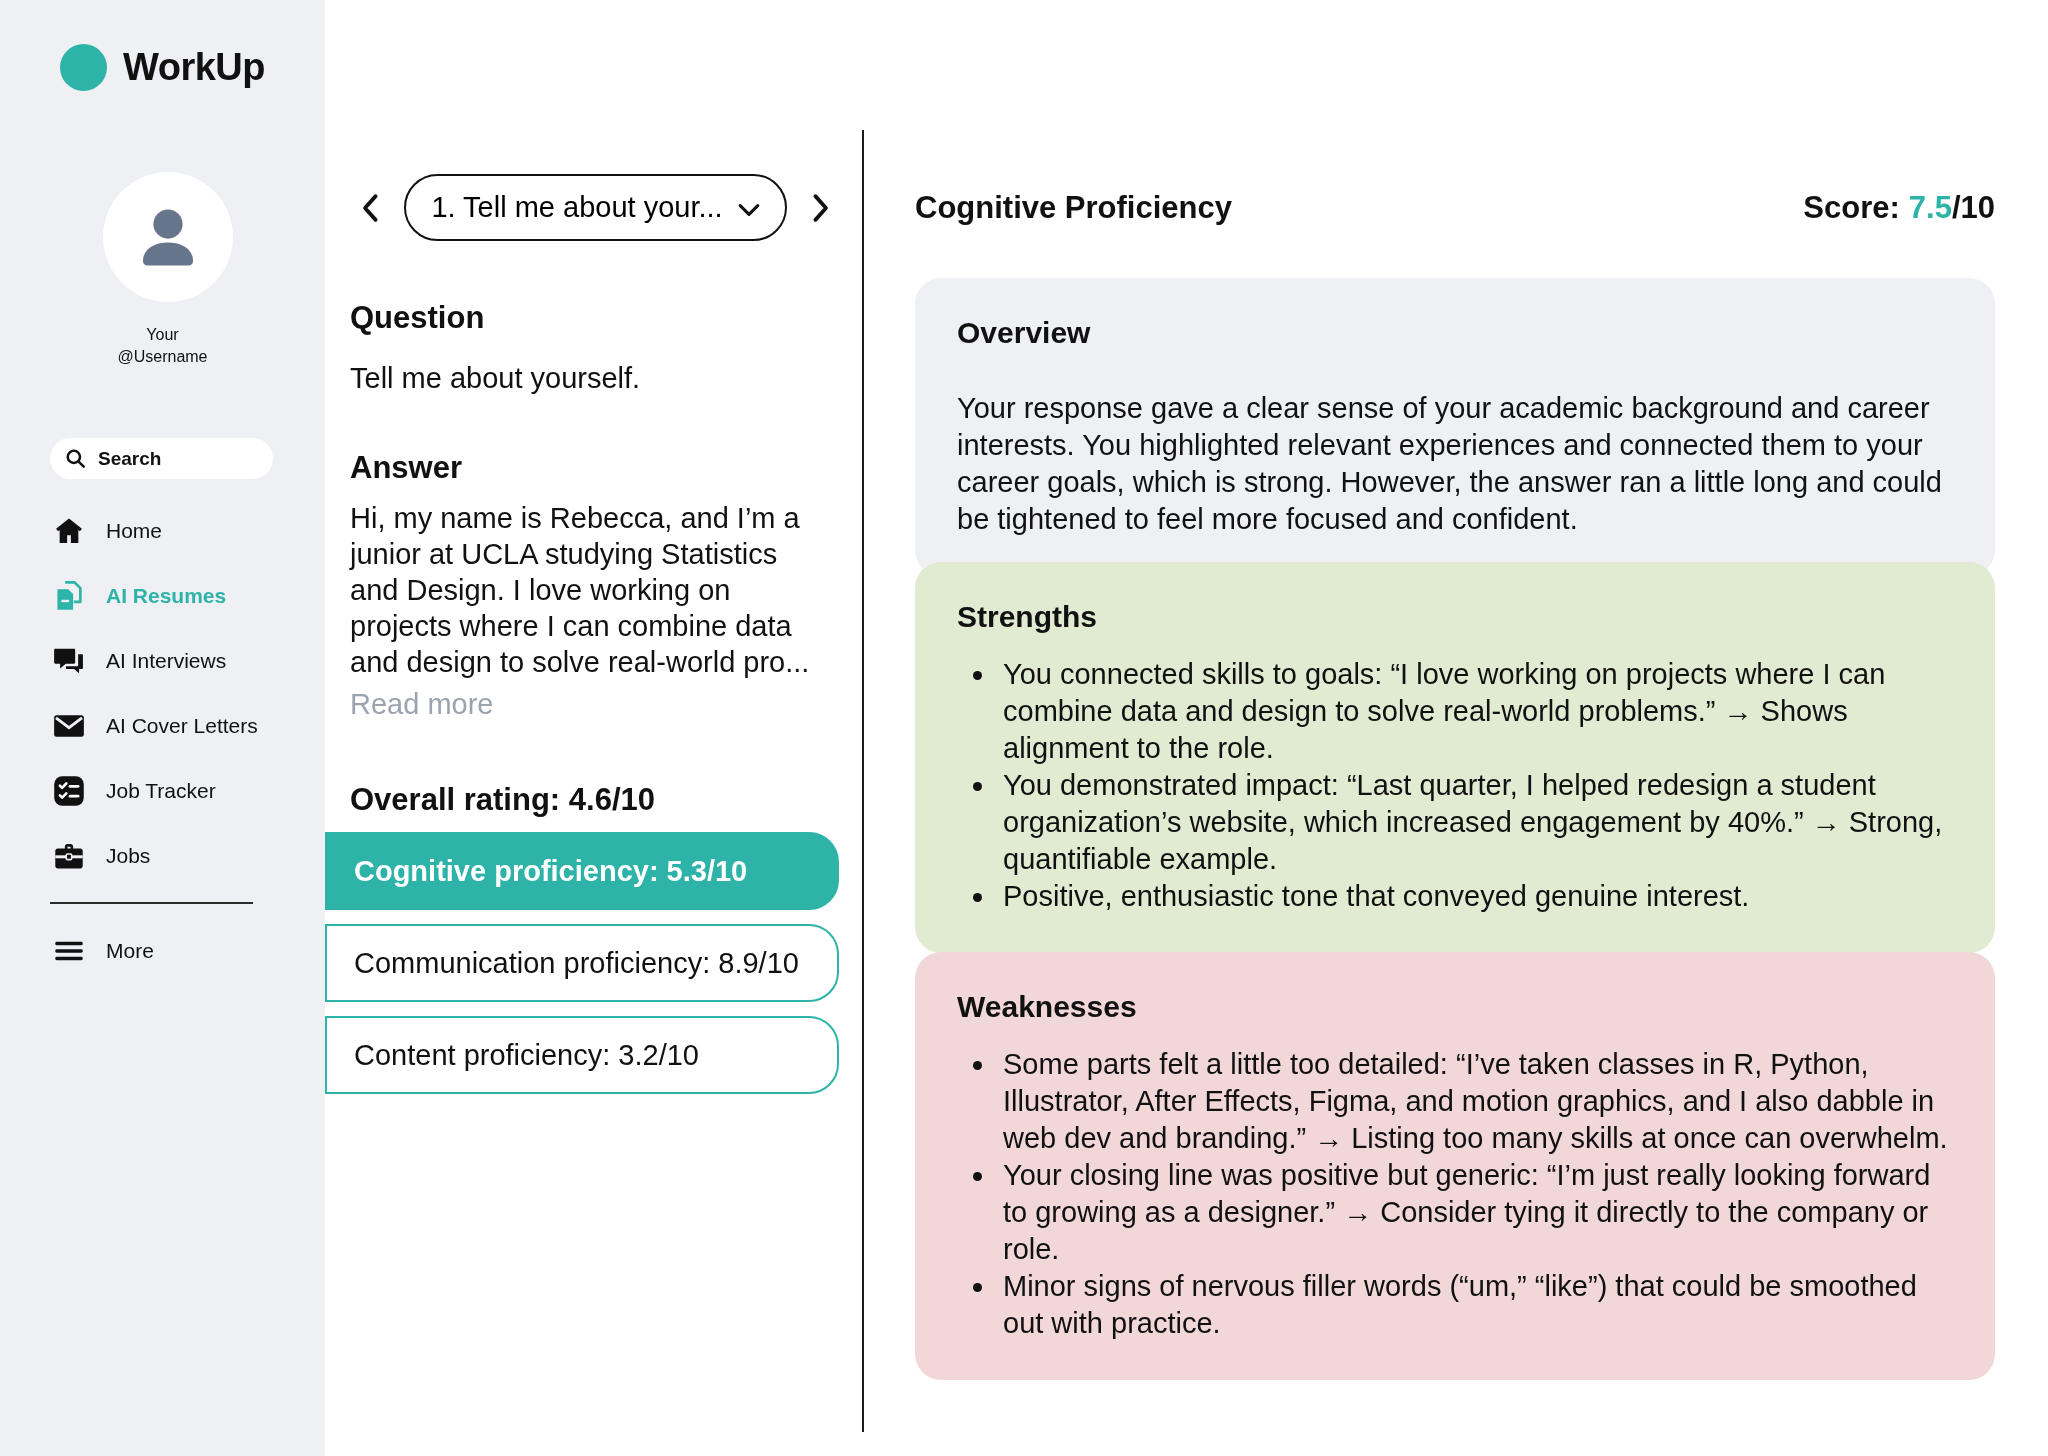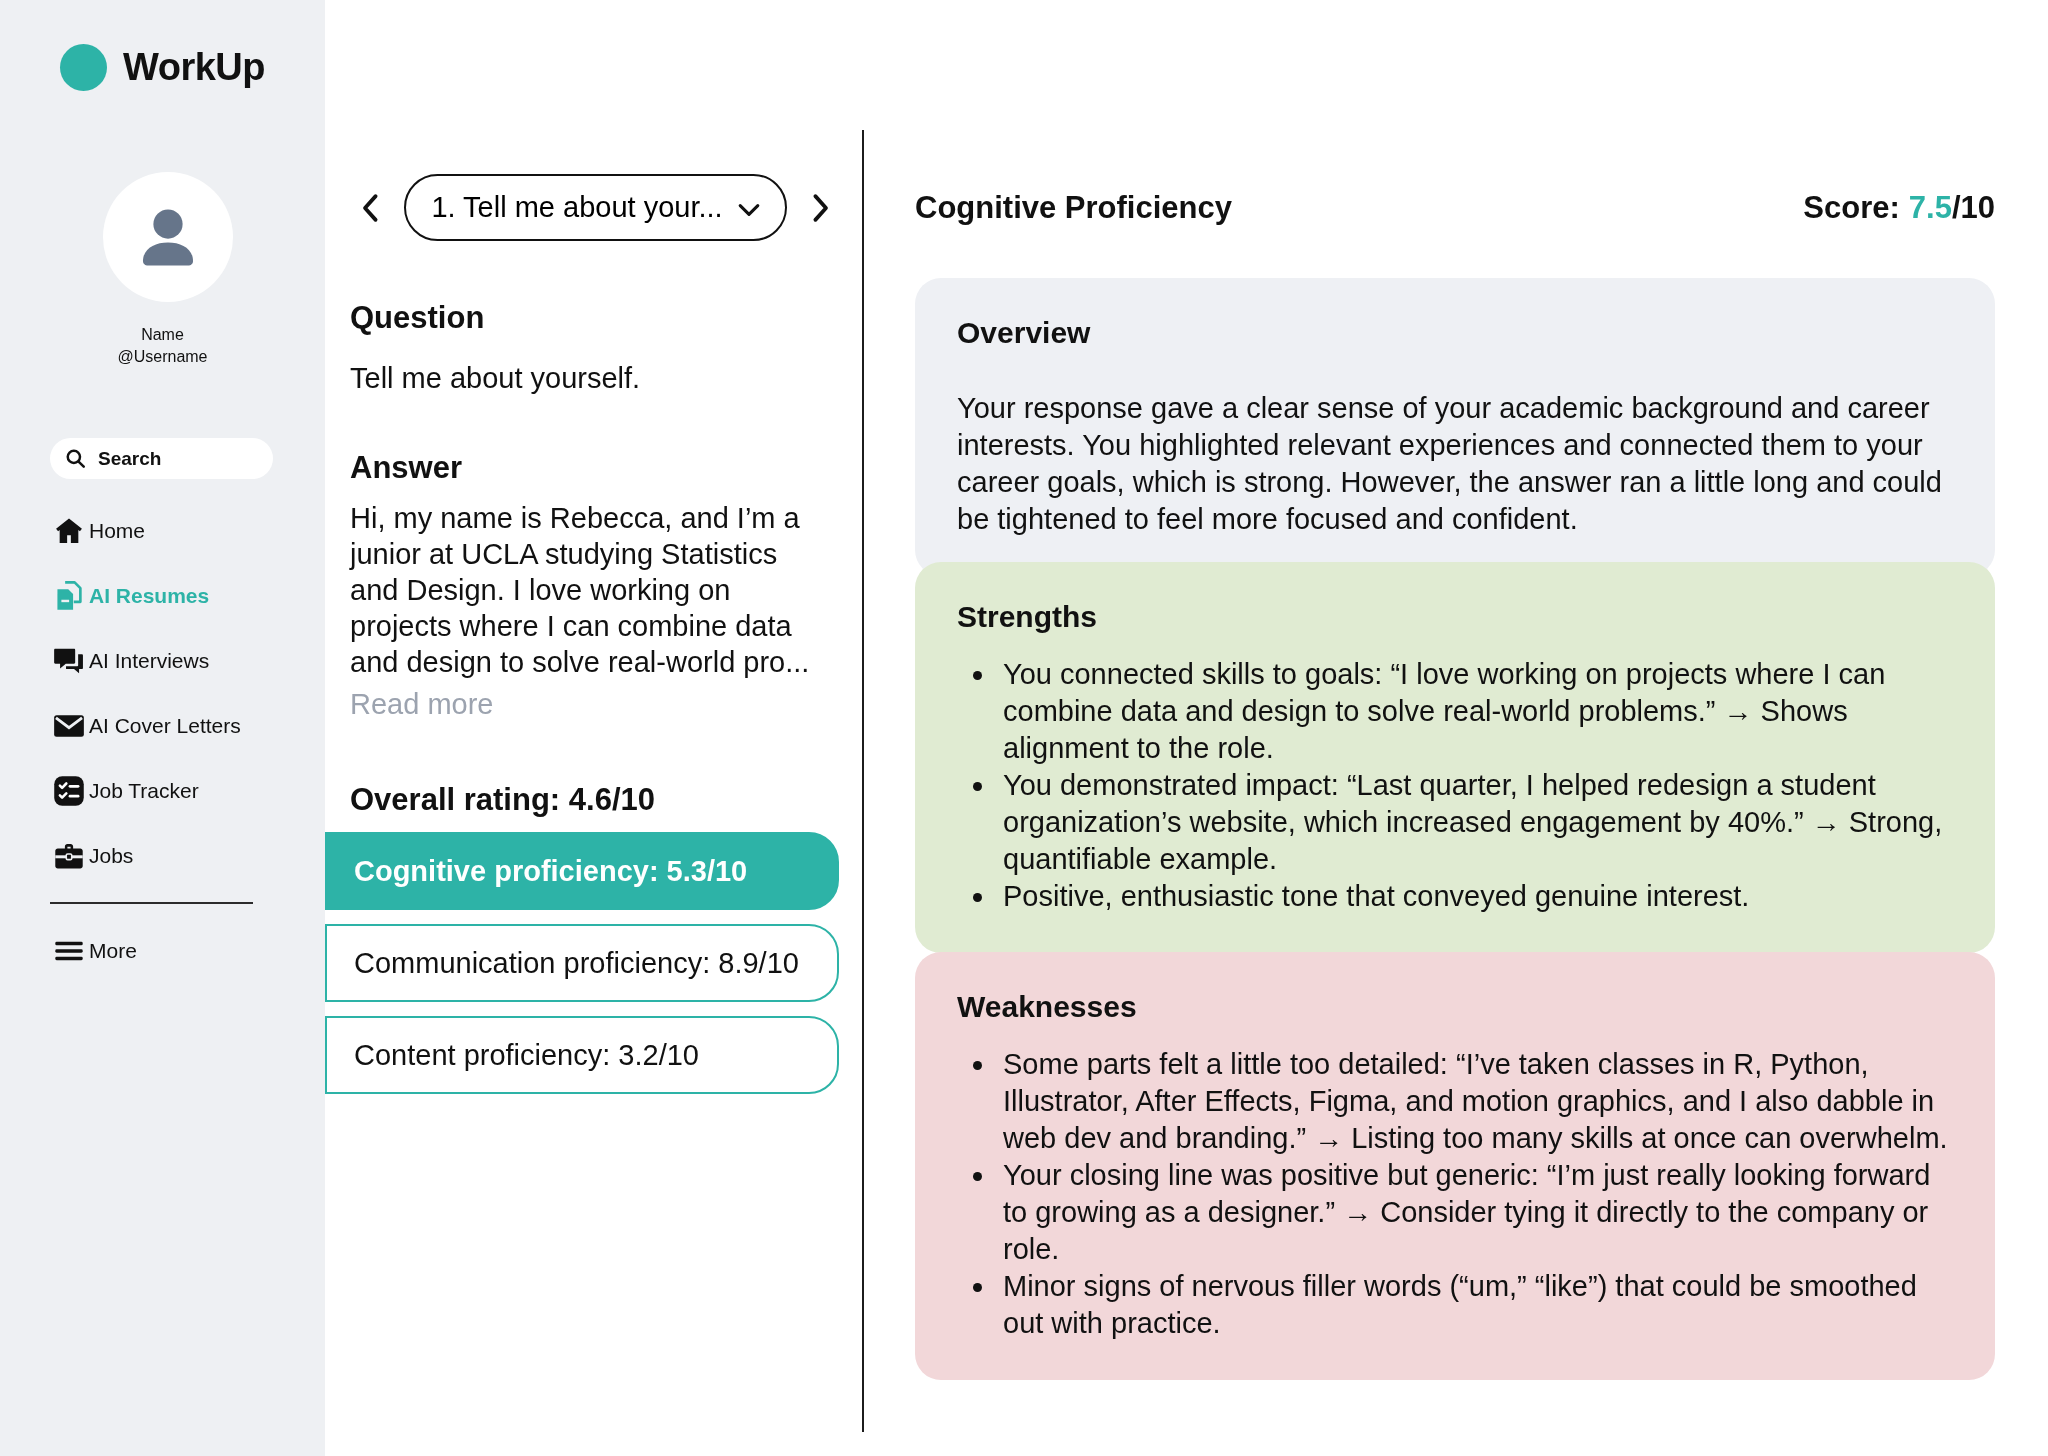--- a/index.html
+++ b/index.html
@@ -21,21 +21,21 @@
   .logo-dot{width:47px;height:47px;border-radius:50%;background:var(--accent);}
   .logo-text{font-size:38px;font-weight:800;letter-spacing:-0.5px;}
   .avatar{position:absolute;left:103px;top:172px;width:130px;height:130px;border-radius:50%;background:#fff;display:flex;align-items:center;justify-content:center;}
   .avatar svg{width:78px;height:78px;}
   .profile-name{position:absolute;left:0;top:326px;width:325px;text-align:center;font-size:16px;}
   .profile-username{position:absolute;left:0;top:348px;width:325px;text-align:center;font-size:16px;}
   .search-pill{position:absolute;left:50px;top:438px;width:223px;height:41px;background:#fff;border-radius:21px;display:flex;align-items:center;gap:11px;padding-left:14px;cursor:text;}
   .search-pill svg{width:23px;height:23px;flex:none;}
   .search-pill span{font-size:19px;font-weight:700;}
   .nav{position:absolute;left:53px;top:498px;width:260px;}
-  .nav-item{display:flex;align-items:center;gap:4px;height:65px;cursor:pointer;}
+  .nav-item{display:flex;align-items:center;gap:21px;height:65px;cursor:pointer;}
   .nav-item svg{width:32px;height:32px;flex:none;}
   .nav-item .lbl{font-size:21px;}
   .nav-item.active .lbl{color:var(--accent);font-weight:700;}
   .nav-divider{width:203px;height:2px;background:#2b2b2b;margin:14px 0 14px -3px;}
 
   
   .page-title{position:absolute;left:373px;top:50px;font-size:44px;font-weight:800;letter-spacing:-0.5px;}
   .qnav{position:absolute;left:356px;top:174px;display:flex;align-items:center;gap:20px;}
   .qnav .arrow{background:none;border:none;cursor:pointer;display:flex;align-items:center;padding:4px;}
   .qnav .arrow svg{width:20px;height:30px;}
@@ -77,21 +77,21 @@
       <span class="logo-dot"></span>
       <span class="logo-text">WorkUp</span>
     </div>
 
     <div class="avatar">
       <svg viewBox="0 0 24 24">
         <circle cx="12" cy="8" r="4.5" fill="#66758A"></circle>
         <path d="M4.3 19.4c0-3.7 3.5-5.7 7.7-5.7s7.7 2 7.7 5.7c0 .9-.7 1.4-1.5 1.4H5.8c-.8 0-1.5-.5-1.5-1.4z" fill="#66758A"></path>
       </svg>
     </div>
-    <div class="profile-name">Name</div>
+    <div class="profile-name">Your</div>
     <div class="profile-username">@Username</div>
 
     <div class="search-pill">
       <svg viewBox="0 0 24 24">
         <circle cx="10.3" cy="10.3" r="6.4" fill="none" stroke="#111" stroke-width="2.6"></circle>
         <line x1="15.2" y1="15.2" x2="20.6" y2="20.6" stroke="#111" stroke-width="2.6" stroke-linecap="round"></line>
       </svg>
       <span>Search</span>
     </div>
 

